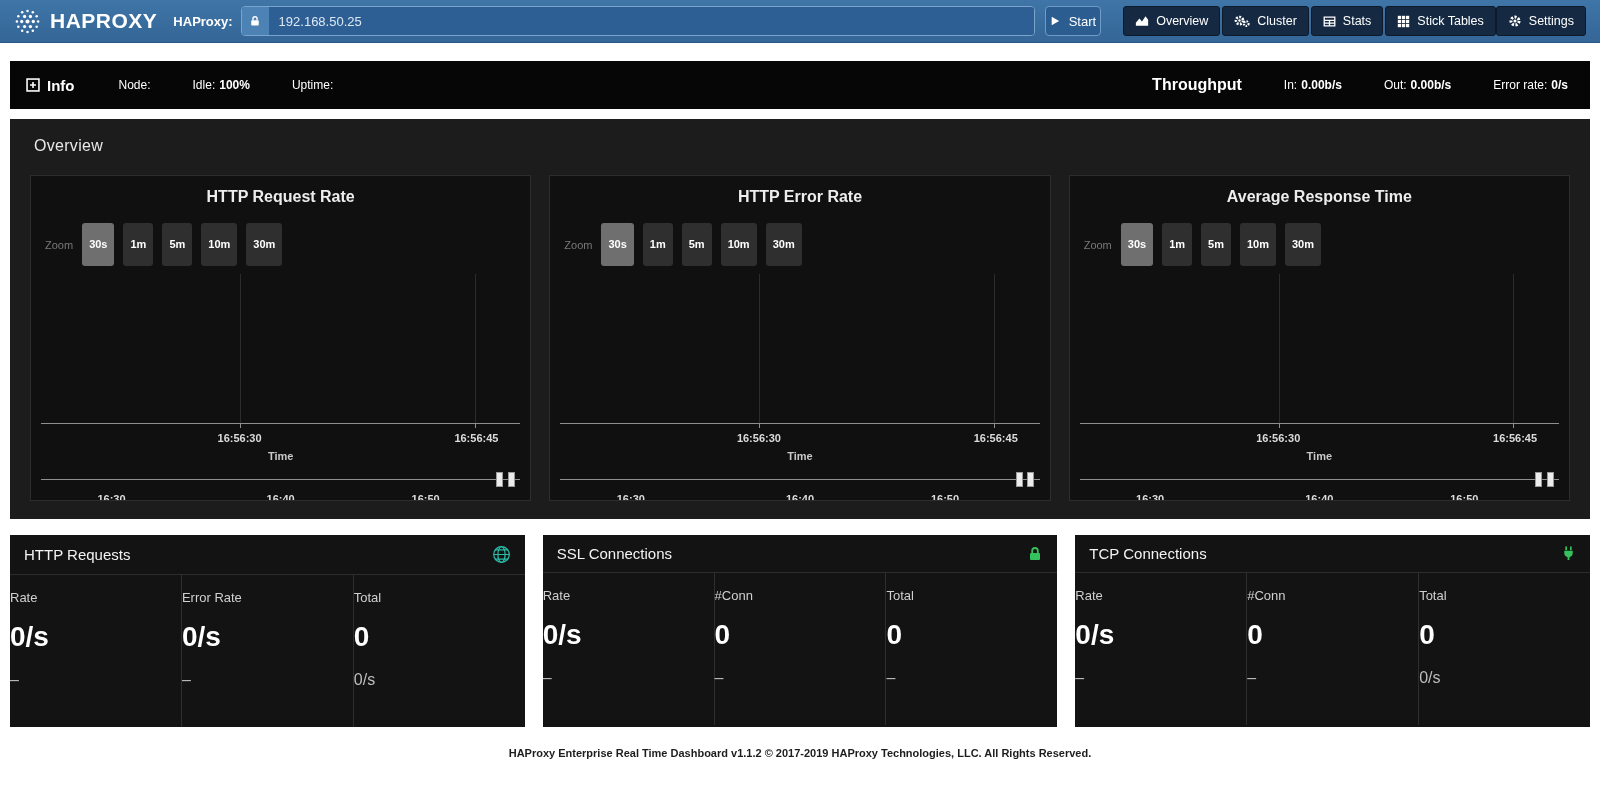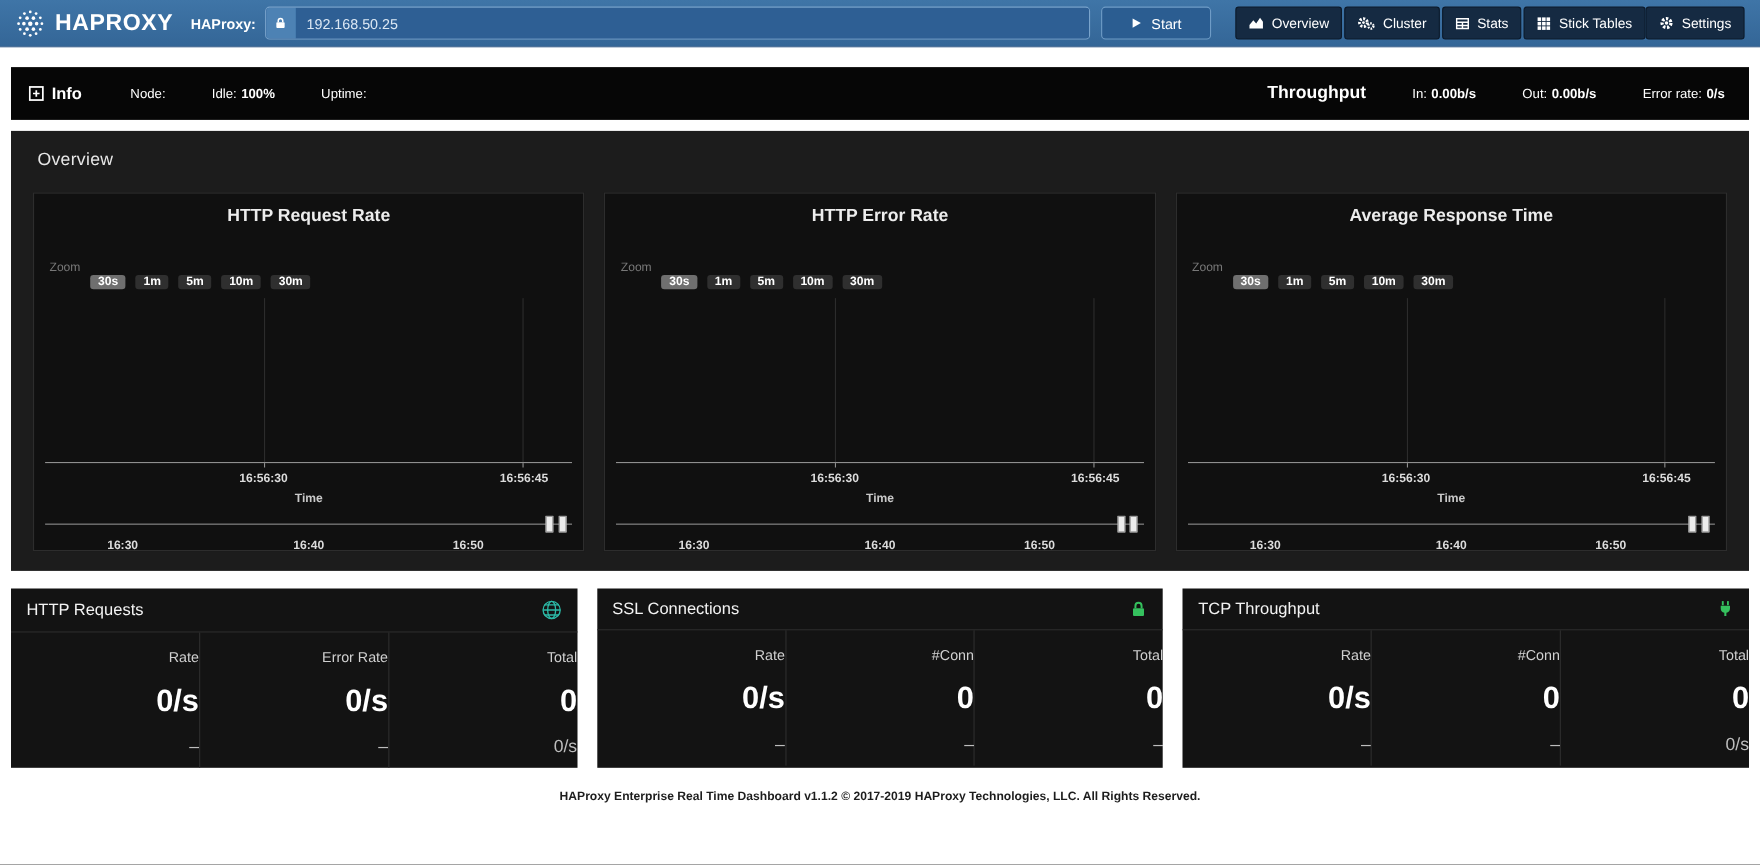--- a/index.html
+++ b/index.html
@@ -24,21 +24,21 @@
   .input-group {
     display: flex; align-items: stretch; flex: 1; max-width: 800px; height: 30px;
     border: 1px solid #7aa4cc; border-radius: 4px; overflow: hidden; background: #2e5f94;
   }
   .input-addon { width: 27px; display: flex; align-items: center; justify-content: center; background: #4d82b4; color: #fff; }
   .address-input {
     flex: 1; background: #2e5f94; border: none; outline: none;
     color: #dce8f4; font-size: 13px; padding: 0 10px; font-family: inherit;
   }
   .btn-start {
-    margin-left: 10px; height: 30px; padding: 0 26px; display: flex; align-items: center; gap: 9px;
+    margin-left: 10px; height: 30px; padding: 0 4px; display: flex; align-items: center; gap: 9px;
     background: #2b5d91; border: 1px solid #6f9cc6; border-radius: 4px;
     color: #fff; font-size: 13px; cursor: pointer; font-family: inherit;
   }
   .nav-group { display: flex; margin-left: 22px; gap: 2px; }
   .btn-dark {
     height: 30px; padding: 0 11px; display: flex; align-items: center; gap: 7px;
     background: #152a42; border: 1px solid #0c1a2b; border-radius: 3px;
     color: #fff; font-size: 12.5px; cursor: pointer; font-family: inherit; white-space: nowrap;
   }
   .btn-settings { margin-left: auto; }
@@ -56,21 +56,21 @@
   
   .overview-panel { margin: 0 10px; background: #1c1c1c; padding: 14px 10px 18px; }
   .overview-title { color: #e8e8e8; font-size: 16px; font-weight: normal; margin: 4px 0 20px 14px; letter-spacing: .3px; }
   .charts-row { display: flex; gap: 18px; padding: 0 10px; }
   .chart-box { flex: 1; background: #101010; border: 1px solid #2d2d2d; padding: 12px 8px 0; height: 326px; overflow: hidden; }
   .chart-title { text-align: center; color: #ededed; font-size: 16px; font-weight: bold; }
   .zoom-row { display: flex; align-items: center; gap: 9px; margin: 17px 0 0 6px; }
   .zoom-label { color: #787878; font-size: 11px; }
   .zoom-btn {
     background: #2f2f2f; color: #fff; border: none; font-size: 11px; font-weight: bold;
-    padding: 0 7px; border-radius: 3px; cursor: pointer; font-family: inherit; line-height: 1.2; margin-top: 27px;
+    padding: 15px 7px; border-radius: 3px; cursor: pointer; font-family: inherit; line-height: 1.2;
   }
   .zoom-btn.selected { background: #6f6f6f; }
   .plot { position: relative; height: 150px; margin: 8px 2px 0; }
   .gridline { position: absolute; top: 0; bottom: 0; width: 1px; background: #2c2c2c; }
   .g1 { left: 41.5%; } .g2 { left: 90.5%; }
   .axis-line { position: absolute; left: 0; right: 0; bottom: 0; height: 1px; background: #8f8f8f; }
   .tick { position: absolute; bottom: -4px; width: 1px; height: 4px; background: #8f8f8f; }
   .t1 { left: 41.5%; } .t2 { left: 90.5%; }
   .x-labels { position: relative; height: 13px; margin-top: 8px; }
   .x-labels span { position: absolute; transform: translateX(-50%); color: #dcdcdc; font-size: 11px; font-weight: bold; white-space: nowrap; }
@@ -83,21 +83,21 @@
   .nav-labels { position: relative; height: 13px; margin-top: 5px; }
   .nav-labels span { position: absolute; transform: translateX(-50%); color: #dcdcdc; font-size: 11px; font-weight: bold; text-align: right; }
   .nl1 { left: 15%; } .nl2 { left: 50%; } .nl3 { left: 80%; }
   
   .cards-row { display: flex; gap: 18px; margin: 16px 10px 0; }
   .card { flex: 1; background: #131313; }
   .card-header { display: flex; justify-content: space-between; align-items: center; padding: 10px 14px; border-bottom: 1px solid #2c2c2c; }
   .card-title { color: #f3f3f3; font-size: 15px; }
   .card-icon { display: flex; }
   .card-body { display: flex; }
-  .stat-col { flex: 1; text-align: right; padding: 15px 0 9px; border-right: 1px solid #2e2e2e; }
+  .stat-col { flex: 1; text-align: left; padding: 15px 0 38px; border-right: 1px solid #2e2e2e; }
   .stat-col:last-child { border-right: none; }
   .stat-label { color: #d0d0d0; font-size: 13px; }
   .stat-value { color: #fff; font-size: 28px; font-weight: bold; margin-top: 16px; }
   .stat-sub { color: #bdbdbd; font-size: 16px; margin-top: 18px; }
   
   .footer { text-align: center; color: #1d1d1d; font-size: 11px; font-weight: bold; margin: 20px 0 14px; }
 </style>
 </head>
 <body>
 
@@ -378,21 +378,21 @@
       <div class="stat-col">
         <div class="stat-label">Total</div>
         <div class="stat-value">0</div>
         <div class="stat-sub">–</div>
       </div>
     </div>
   </div>
 
   <div class="card">
     <div class="card-header">
-      <span class="card-title">TCP Throughput</span>
+      <span class="card-title">TCP Connections</span>
       <span class="card-icon" style="color: rgb(53, 193, 94);">
         <svg viewBox="0 0 16 16" width="15" height="15" fill="currentColor">
           <rect x="4.6" y="0.5" width="1.8" height="4"></rect>
           <rect x="9.6" y="0.5" width="1.8" height="4"></rect>
           <path d="M3.5 5 h9 v2.5 a4.5 4.5 0 0 1 -3.5 4.4 V15 h-2 v-3.1 A4.5 4.5 0 0 1 3.5 7.5 Z"></path>
         </svg>
       </span>
     </div>
     <div class="card-body">
       <div class="stat-col">

